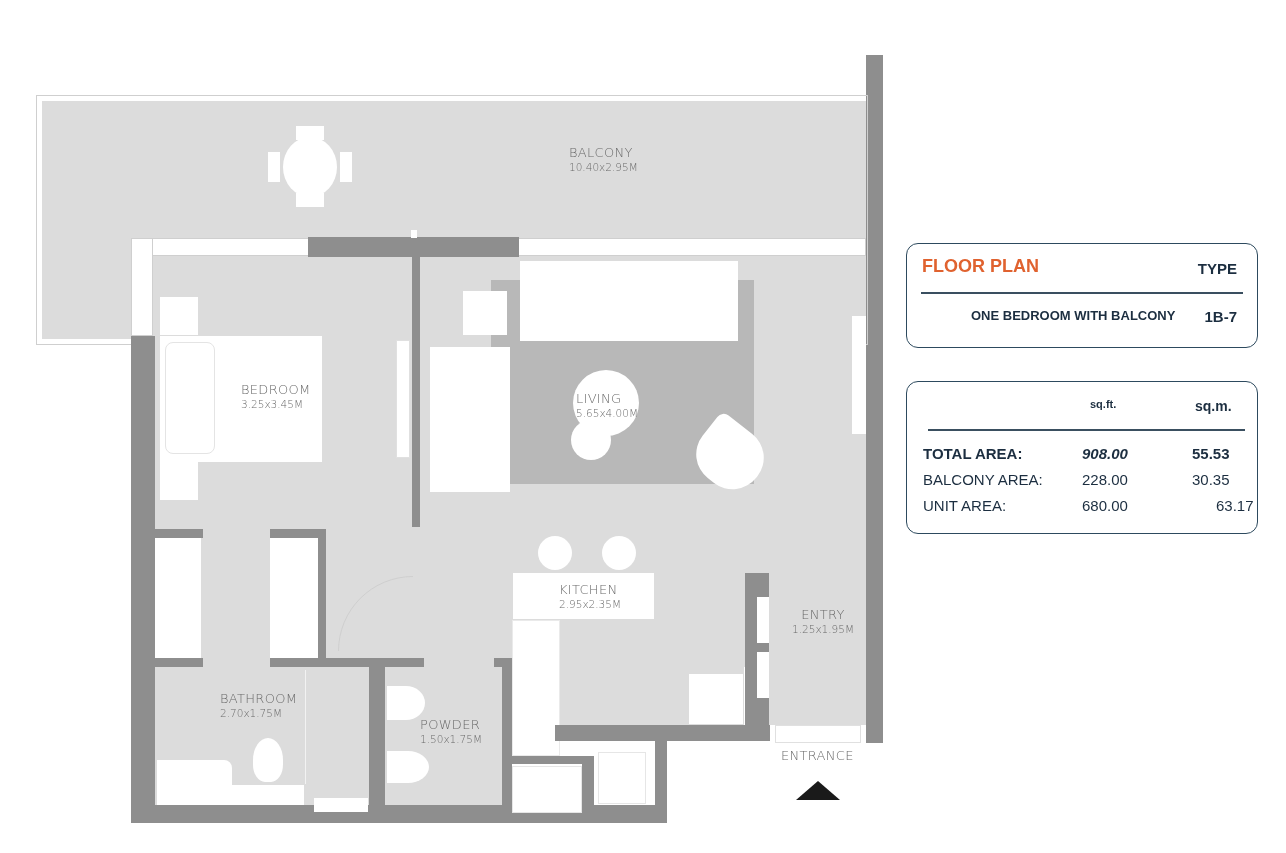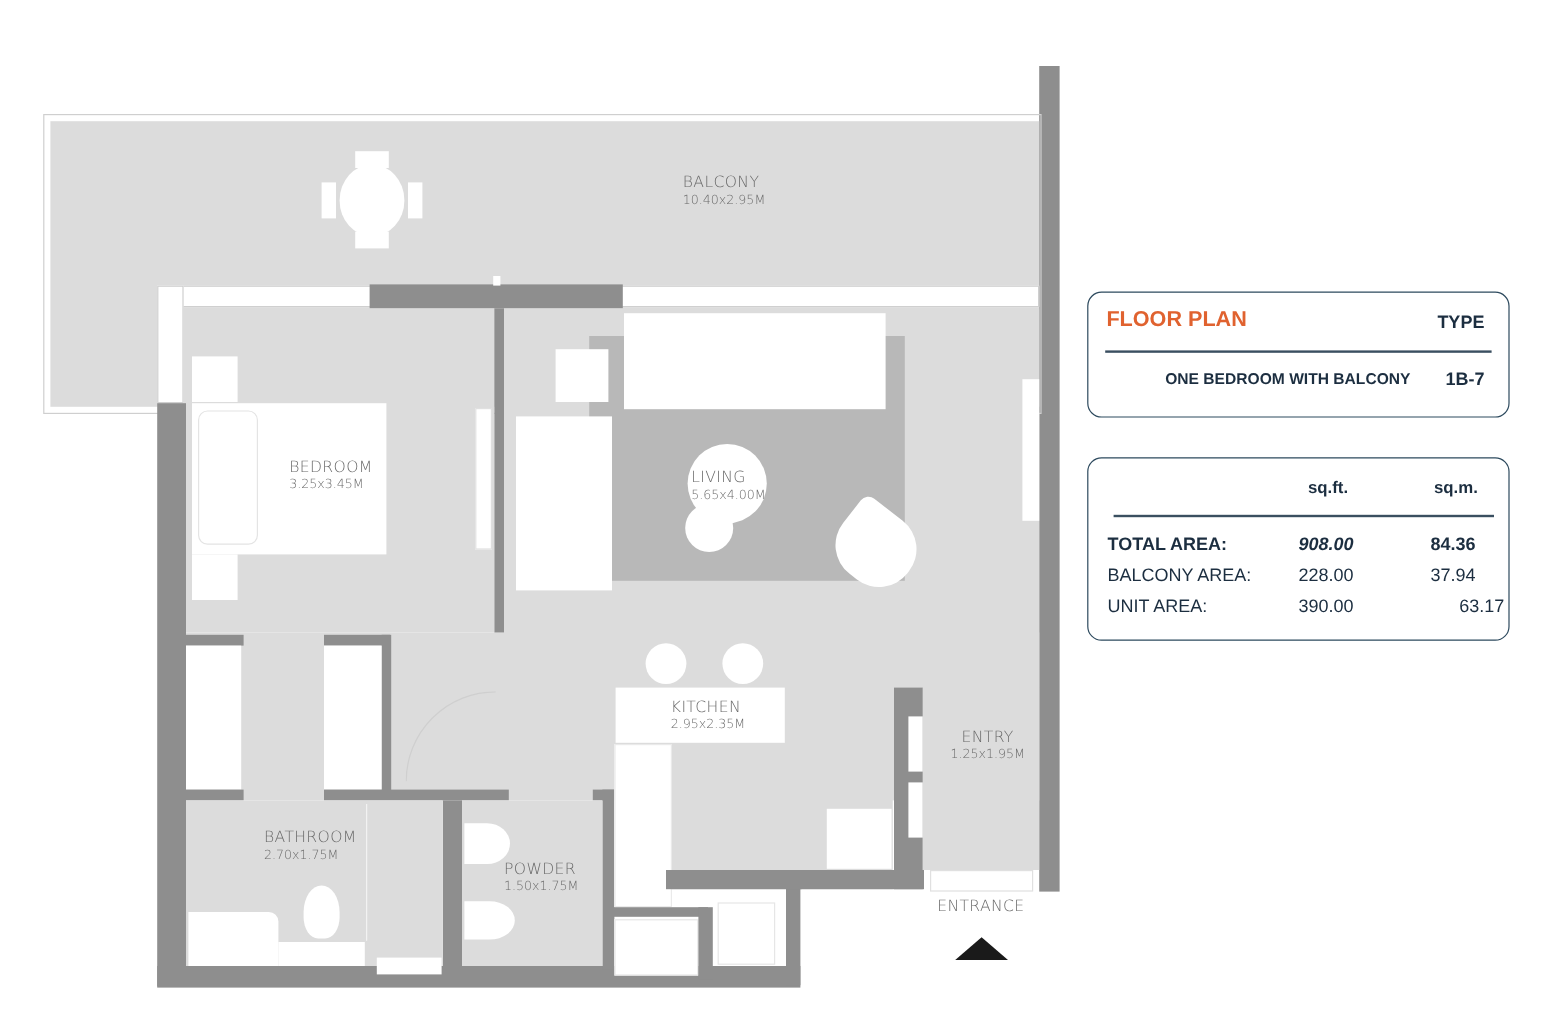--- a/index.html
+++ b/index.html
@@ -162,28 +162,28 @@
 
 <div class="card" style="left:906px;top:243px;width:352px;height:105px;padding-left:24px;">
   <div class="txt bold" style="left:15px;top:12px;font-size:18px;color:#e0622f;">FLOOR PLAN</div>
   <div class="txt bold" style="right:20px;top:16px;font-size:15px;">TYPE</div>
   <div class="rule" style="left:14px;right:14px;top:48px;"></div>
   <div class="txt bold" style="left:17px;top:64px;font-size:13px;margin-left:47px;">ONE BEDROOM WITH BALCONY</div>
   <div class="txt bold" style="right:20px;top:64px;font-size:15px;">1B-7</div>
 </div>
 
 <div class="card" style="left:906px;top:381px;width:352px;height:153px;">
-  <div class="txt bold" style="left:183px;top:16px;font-size:14px;text-align:center;">sq.ft.</div>
+  <div class="txt bold" style="left:183px;top:16px;font-size:11px;text-align:center;">sq.ft.</div>
   <div class="txt bold" style="left:288px;top:16px;font-size:14px;">sq.m.</div>
   <div class="rule" style="left:21px;right:12px;top:47px;"></div>
 
   <div class="txt bold" style="left:16px;top:63px;font-size:15px;">TOTAL AREA:</div>
   <div class="txt bold" style="left:175px;top:63px;font-size:15px;font-style:italic;">908.00</div>
-  <div class="txt bold" style="left:285px;top:63px;font-size:15px;">84.36</div>
+  <div class="txt bold" style="left:285px;top:63px;font-size:15px;">55.53</div>
 
   <div class="txt" style="left:16px;top:89px;font-size:15px;">BALCONY AREA:</div>
   <div class="txt" style="left:175px;top:89px;font-size:15px;">228.00</div>
-  <div class="txt" style="left:285px;top:89px;font-size:15px;">37.94</div>
+  <div class="txt" style="left:285px;top:89px;font-size:15px;">30.35</div>
 
   <div class="txt" style="left:16px;top:115px;font-size:15px;">UNIT AREA:</div>
-  <div class="txt" style="left:175px;top:115px;font-size:15px;">390.00</div>
+  <div class="txt" style="left:175px;top:115px;font-size:15px;">680.00</div>
   <div class="txt" style="left:285px;top:115px;font-size:15px;margin-left:24px;">63.17</div>
 </div>
 
 </body></html>

